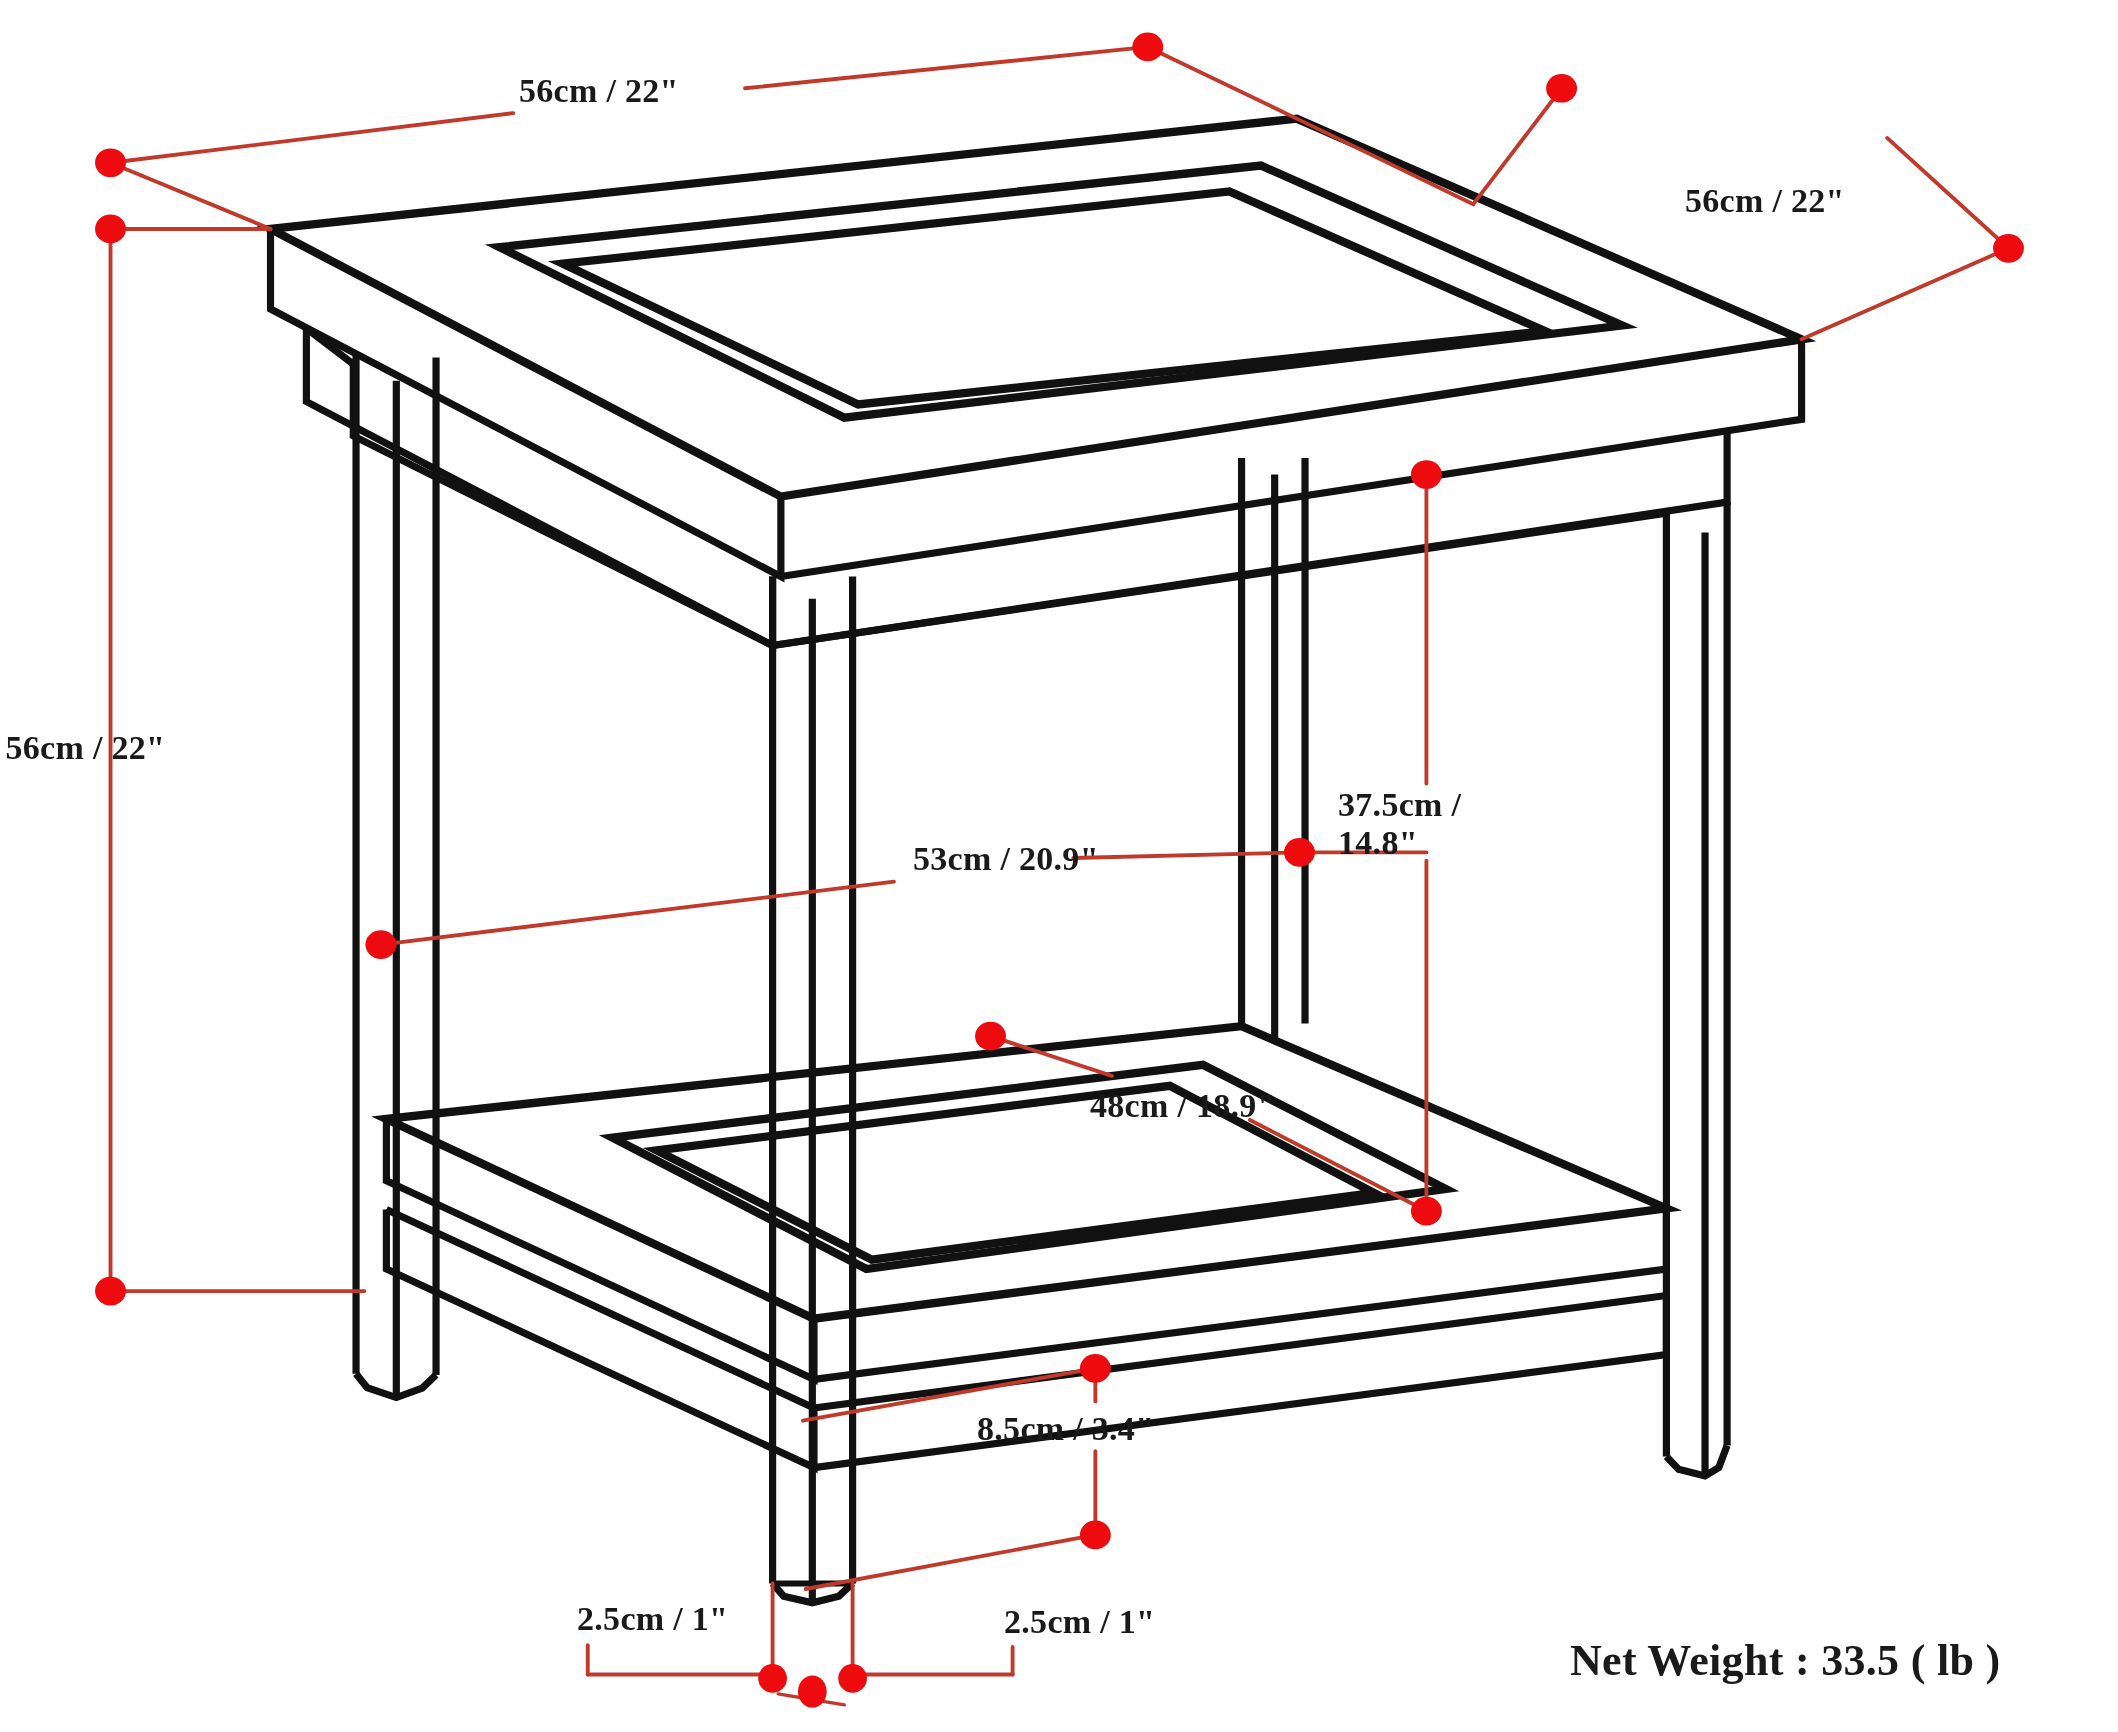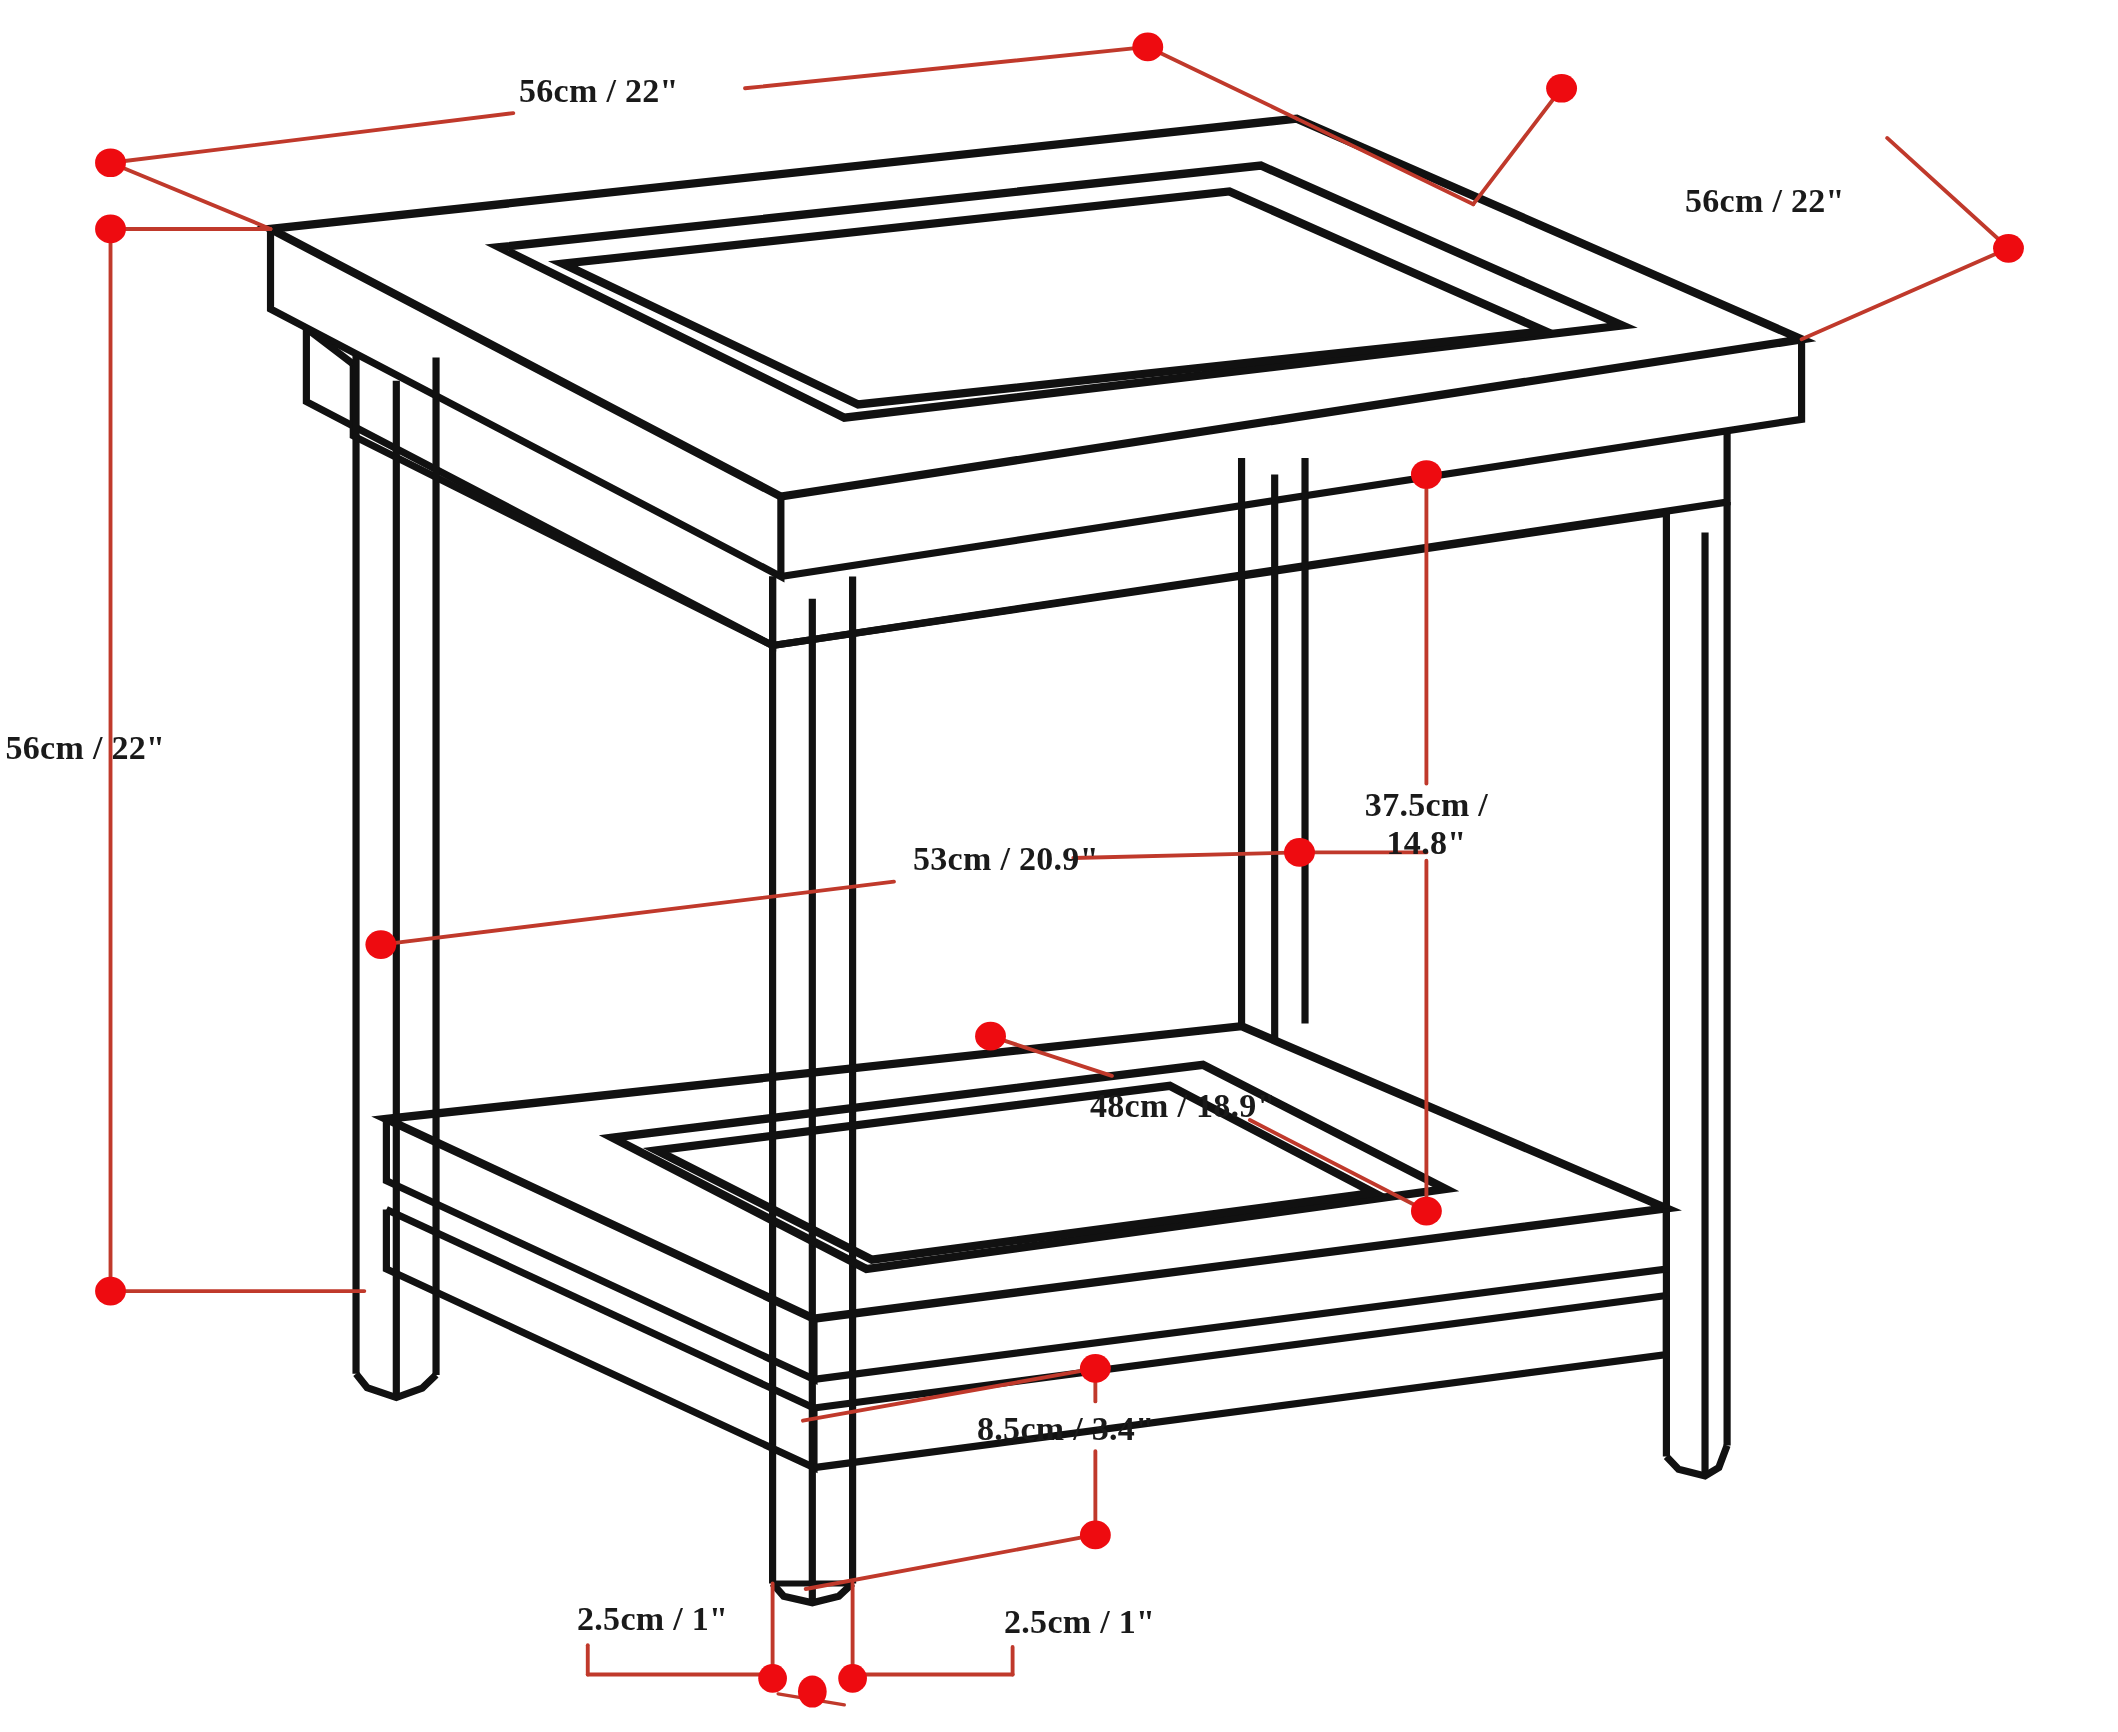--- a/index.html
+++ b/index.html
@@ -36,21 +36,21 @@
     font-weight: 700;
     white-space: pre;
     line-height: 1.12;
     letter-spacing: 0.3px;
     -webkit-font-smoothing: antialiased;
   }
   .lbl-56-top      { left: 519px;  top: 72px;  font-size: 34px; }
   .lbl-56-right    { left: 1685px; top: 182px;  font-size: 34px; }
   .lbl-56-left     { left: 5.5px;   top: 729px; font-size: 34px; }
   .lbl-53          { left: 913px; top: 840px; font-size: 34px; }
-  .lbl-375         { left: 1338px; top: 786px; font-size: 34px; text-align: center; width: 177px; }
+  .lbl-375         { left: 1338px; top: 786px; font-size: 34px; text-align: left; width: 177px; }
   .lbl-48          { left: 1090px; top: 1087px; font-size: 34px; }
   .lbl-85          { left: 977px; top: 1410px; font-size: 34px; }
   .lbl-25-left     { left: 577px; top: 1600px; font-size: 34px; }
   .lbl-25-right    { left: 1004px; top: 1603px; font-size: 34px; }
   .net-weight      { left: 1570px; top: 1636px; font-size: 44px; }
 </style>
 </head>
 <body>
 
 <div id="stage">
@@ -249,15 +249,16 @@
   <div class="dim-label lbl-56-top">56cm / 22"</div>
   <div class="dim-label lbl-56-right">56cm / 22"</div>
   <div class="dim-label lbl-56-left">56cm / 22"</div>
   <div class="dim-label lbl-53">53cm / 20.9"</div>
   <div class="dim-label lbl-375"><span>37.5cm /</span><br><span>14.8"</span></div>
   <div class="dim-label lbl-48">48cm / 18.9"</div>
   <div class="dim-label lbl-85">8.5cm / 3.4"</div>
   <div class="dim-label lbl-25-left">2.5cm / 1"</div>
   <div class="dim-label lbl-25-right">2.5cm / 1"</div>
 
+  <div class="dim-label net-weight">Net Weight : 33.5 ( lb )</div>
 
 </div>
 
 
 </body></html>

